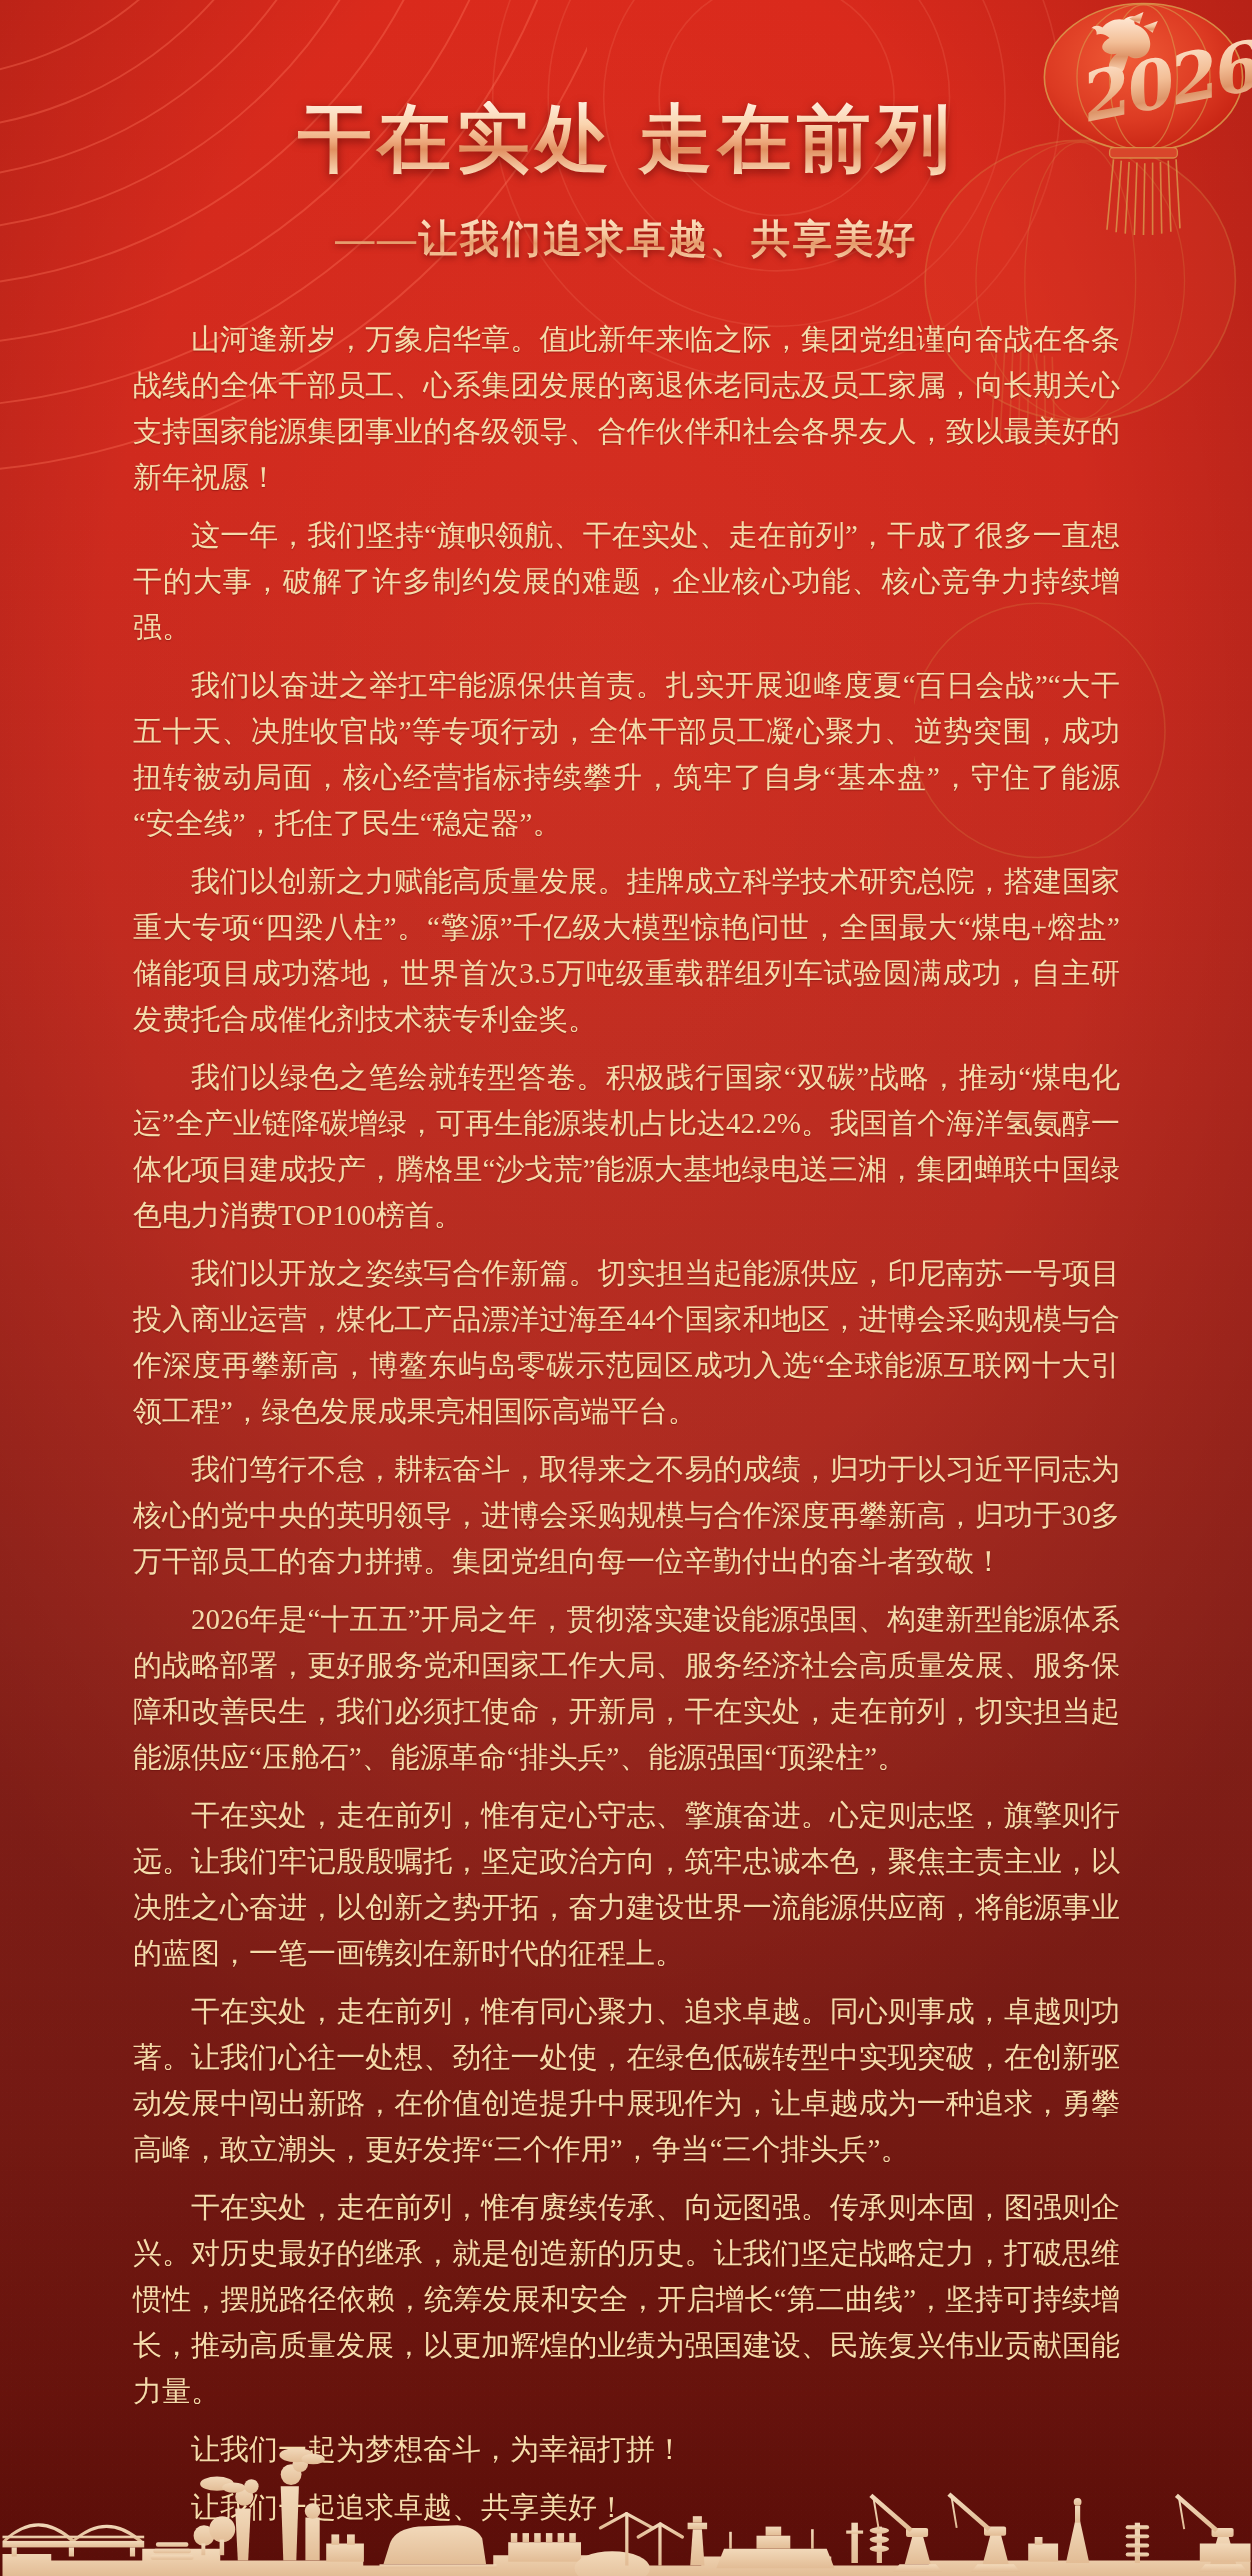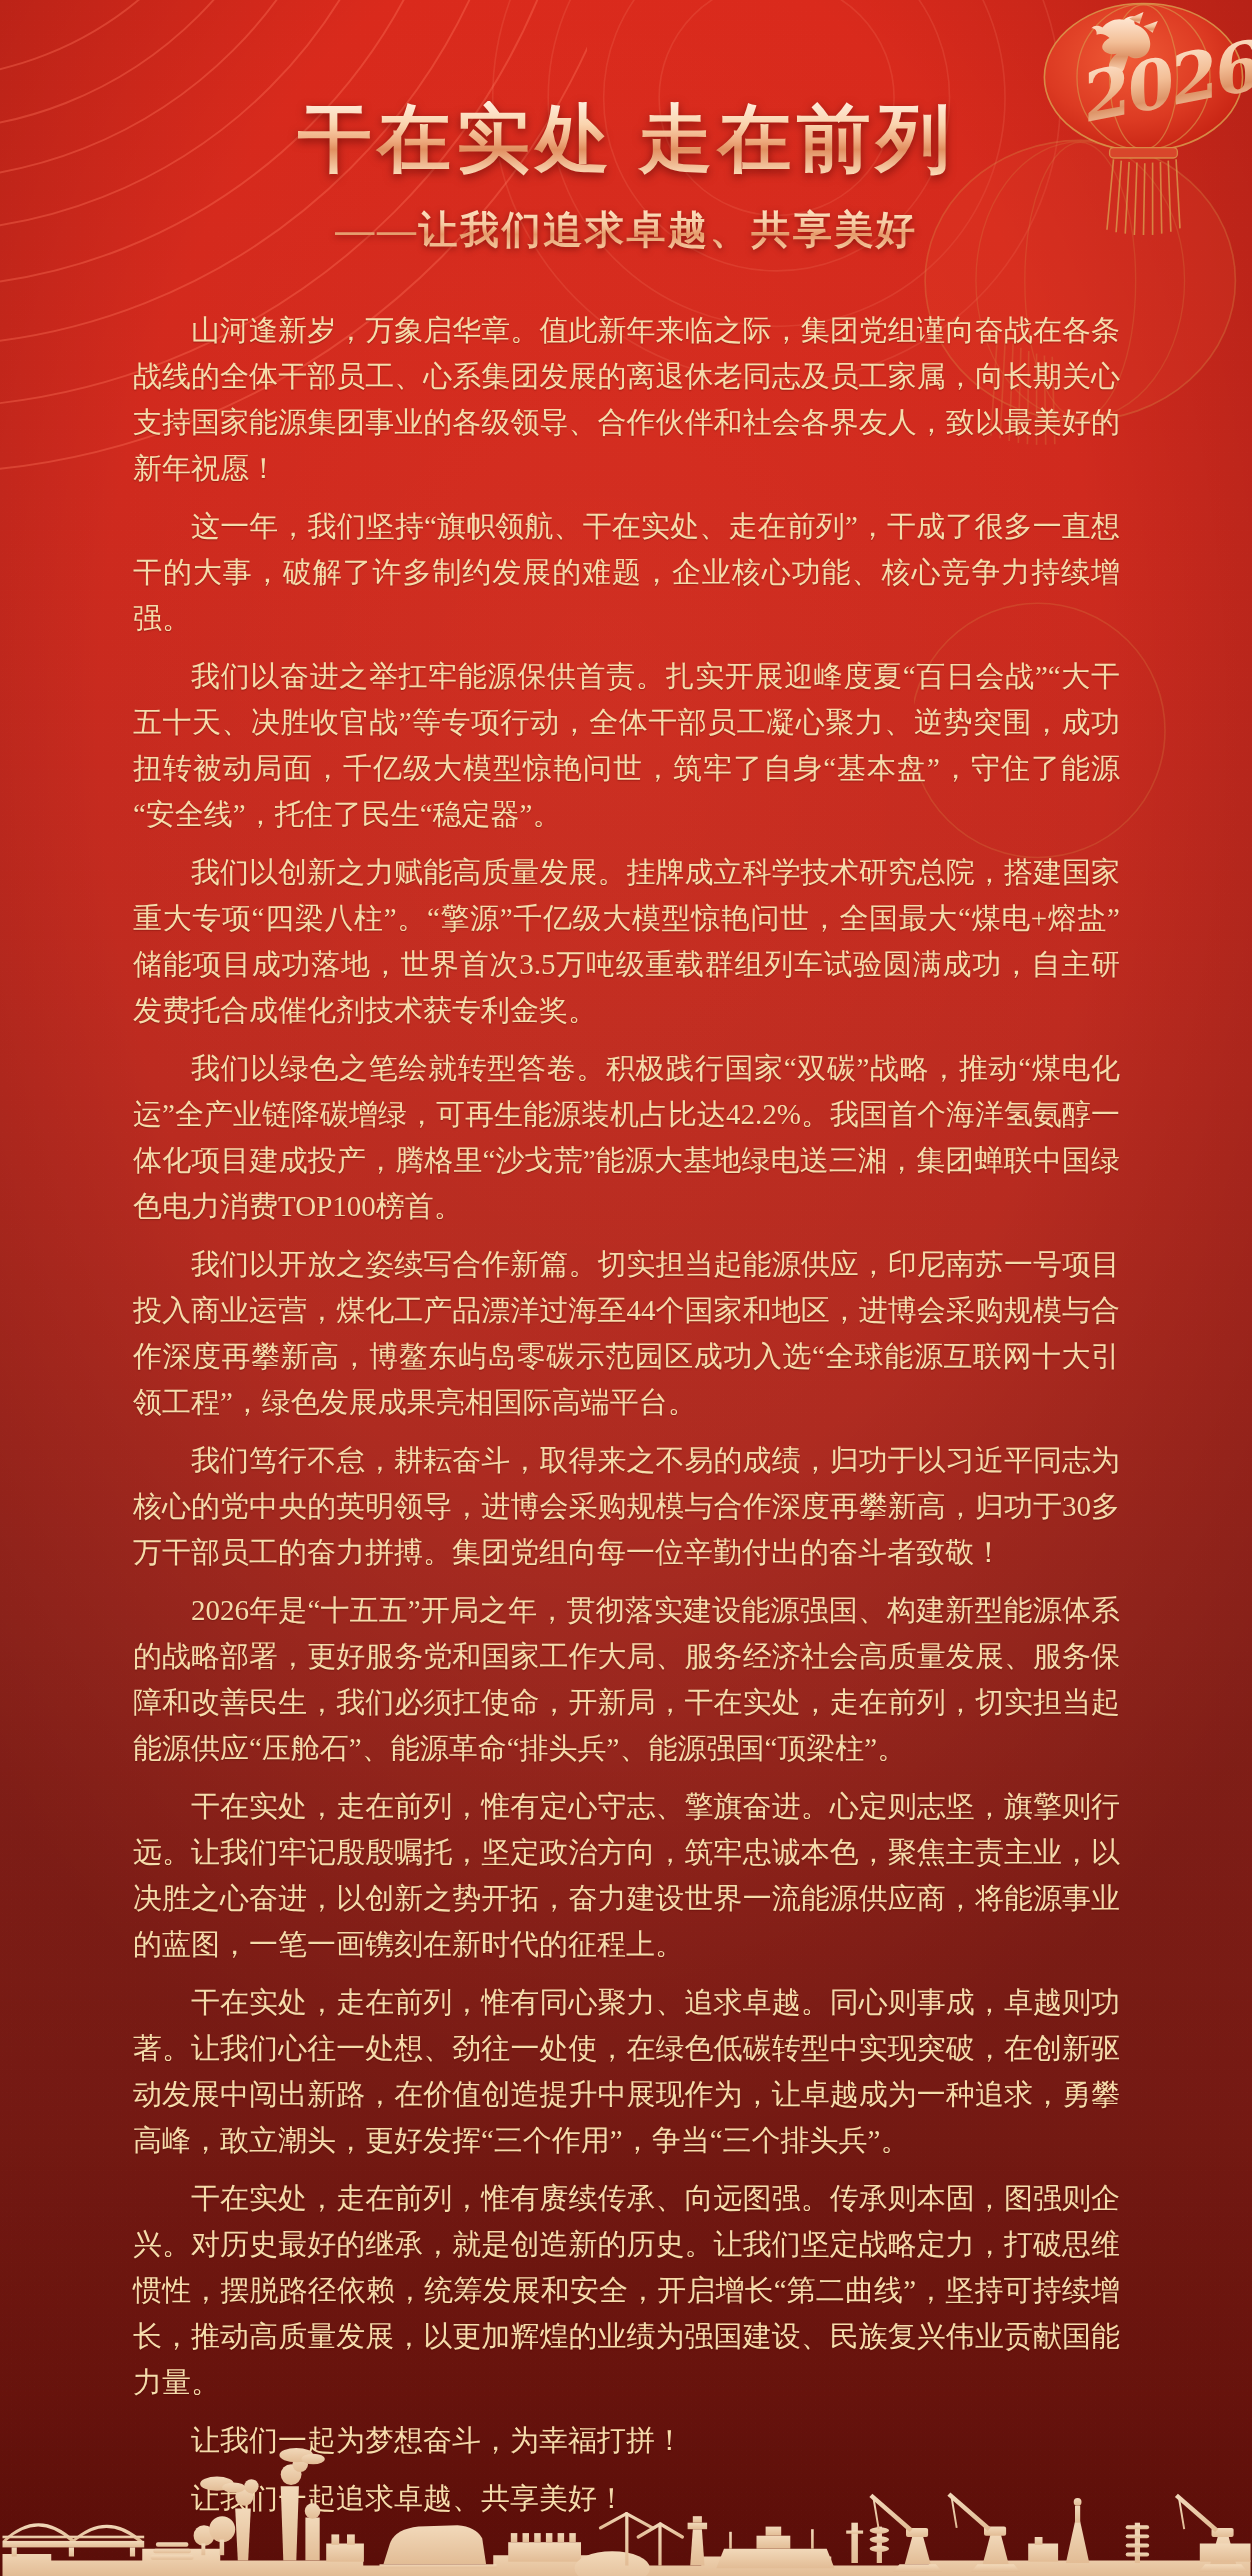--- a/index.html
+++ b/index.html
@@ -28,21 +28,21 @@
 
   .header{position:relative;text-align:center;padding-top:101px;}
   .title{
     display:inline-block;
     font-size:74px;font-weight:bold;letter-spacing:5.2px;line-height:1.05;
     background:linear-gradient(180deg,#ffeede 0%,#fad4ae 30%,#eda87c 52%,#e18f60 62%,#ffe7c6 100%);
     -webkit-background-clip:text;background-clip:text;color:transparent;
     filter:drop-shadow(0 3.9px 4.6px rgba(70,0,0,0.55));
   }
   .subtitle{
-    margin-top:24px;
+    margin-top:33px;
     font-size:39px;font-weight:bold;letter-spacing:2.6px;
     background:linear-gradient(180deg,#ffe9cd 0%,#f6c9a0 40%,#e59a6a 58%,#ffe2bd 100%);
     -webkit-background-clip:text;background-clip:text;color:transparent;
     filter:drop-shadow(0 2.6px 3.3px rgba(70,0,0,0.5));
   }
   .subtitle span{display:inline-block;}
 
   .content{
     position:relative;
     margin-top:50px;
@@ -144,21 +144,21 @@
 
 <div class="header">
   <div class="title">干在实处 走在前列</div>
   <br>
   <div class="subtitle"><span>——让我们追求卓越、共享美好</span></div>
 </div>
 
 <div class="content">
   <p>山河逢新岁，万象启华章。值此新年来临之际，集团党组谨向奋战在各条战线的全体干部员工、心系集团发展的离退休老同志及员工家属，向长期关心支持国家能源集团事业的各级领导、合作伙伴和社会各界友人，致以最美好的新年祝愿！</p>
   <p>这一年，我们坚持“旗帜领航、干在实处、走在前列”，干成了很多一直想干的大事，破解了许多制约发展的难题，企业核心功能、核心竞争力持续增强。</p>
-  <p>我们以奋进之举扛牢能源保供首责。扎实开展迎峰度夏“百日会战”“大干五十天、决胜收官战”等专项行动，全体干部员工凝心聚力、逆势突围，成功扭转被动局面，千亿级大模型惊艳问世，筑牢了自身“基本盘”，守住了能源“安全线”，托住了民生“稳定器”。</p>
+  <p>我们以奋进之举扛牢能源保供首责。扎实开展迎峰度夏“百日会战”“大干五十天、决胜收官战”等专项行动，全体干部员工凝心聚力、逆势突围，成功扭转被动局面，核心经营指标持续攀升，筑牢了自身“基本盘”，守住了能源“安全线”，托住了民生“稳定器”。</p>
   <p>我们以创新之力赋能高质量发展。挂牌成立科学技术研究总院，搭建国家重大专项“四梁八柱”。“擎源”千亿级大模型惊艳问世，全国最大“煤电+熔盐”储能项目成功落地，世界首次3.5万吨级重载群组列车试验圆满成功，自主研发费托合成催化剂技术获专利金奖。</p>
   <p>我们以绿色之笔绘就转型答卷。积极践行国家“双碳”战略，推动“煤电化运”全产业链降碳增绿，可再生能源装机占比达42.2%。我国首个海洋氢氨醇一体化项目建成投产，腾格里“沙戈荒”能源大基地绿电送三湘，集团蝉联中国绿色电力消费TOP100榜首。</p>
   <p>我们以开放之姿续写合作新篇。切实担当起能源供应，印尼南苏一号项目投入商业运营，煤化工产品漂洋过海至44个国家和地区，进博会采购规模与合作深度再攀新高，博鳌东屿岛零碳示范园区成功入选“全球能源互联网十大引领工程”，绿色发展成果亮相国际高端平台。</p>
   <p>我们笃行不怠，耕耘奋斗，取得来之不易的成绩，归功于以习近平同志为核心的党中央的英明领导，进博会采购规模与合作深度再攀新高，归功于30多万干部员工的奋力拼搏。集团党组向每一位辛勤付出的奋斗者致敬！</p>
   <p>2026年是“十五五”开局之年，贯彻落实建设能源强国、构建新型能源体系的战略部署，更好服务党和国家工作大局、服务经济社会高质量发展、服务保障和改善民生，我们必须扛使命，开新局，干在实处，走在前列，切实担当起能源供应“压舱石”、能源革命“排头兵”、能源强国“顶梁柱”。</p>
   <p>干在实处，走在前列，惟有定心守志、擎旗奋进。心定则志坚，旗擎则行远。让我们牢记殷殷嘱托，坚定政治方向，筑牢忠诚本色，聚焦主责主业，以决胜之心奋进，以创新之势开拓，奋力建设世界一流能源供应商，将能源事业的蓝图，一笔一画镌刻在新时代的征程上。</p>
   <p>干在实处，走在前列，惟有同心聚力、追求卓越。同心则事成，卓越则功著。让我们心往一处想、劲往一处使，在绿色低碳转型中实现突破，在创新驱动发展中闯出新路，在价值创造提升中展现作为，让卓越成为一种追求，勇攀高峰，敢立潮头，更好发挥“三个作用”，争当“三个排头兵”。</p>
   <p>干在实处，走在前列，惟有赓续传承、向远图强。传承则本固，图强则企兴。对历史最好的继承，就是创造新的历史。让我们坚定战略定力，打破思维惯性，摆脱路径依赖，统筹发展和安全，开启增长“第二曲线”，坚持可持续增长，推动高质量发展，以更加辉煌的业绩为强国建设、民族复兴伟业贡献国能力量。</p>
   <p>让我们一起为梦想奋斗，为幸福打拼！</p>
   <p>让我们一起追求卓越、共享美好！</p>

